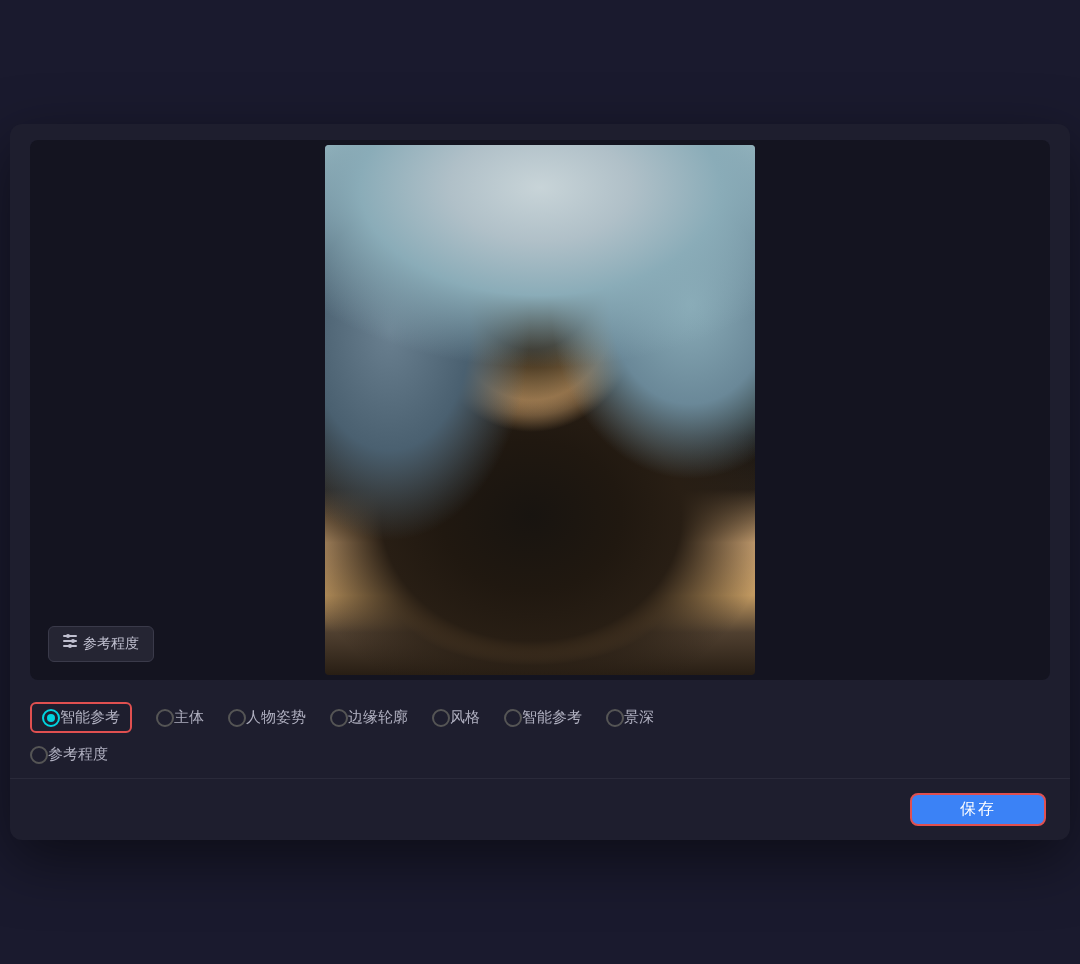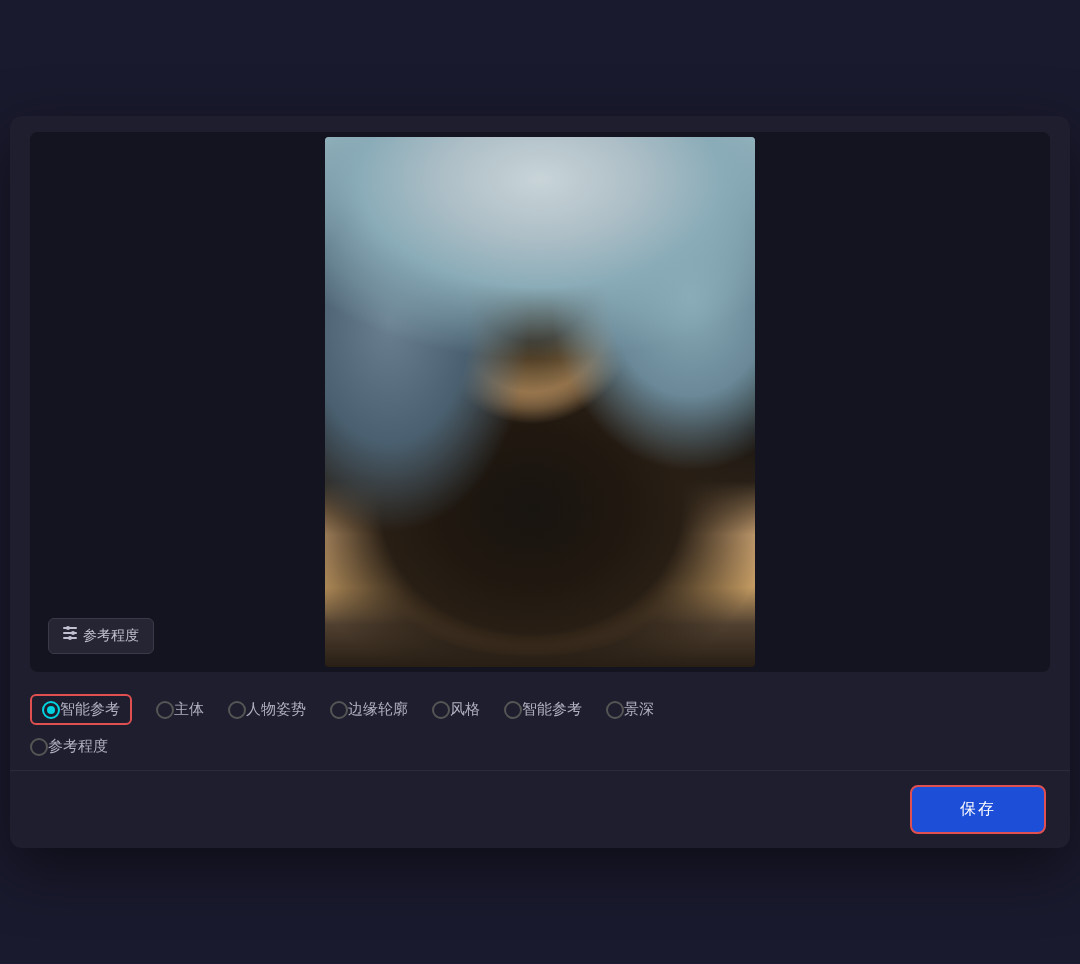--- a/index.html
+++ b/index.html
@@ -205,24 +205,24 @@
       padding: 2px 20px 14px;
     }
 
     .dialog-footer {
       padding: 14px 24px;
       display: flex;
       justify-content: flex-end;
       border-top: 1px solid #2a2a3a;
     }
     .save-btn {
-      background: #1d4ed8;
+      background: #3b82f6;
       color: #fff;
       border: 2px solid #e05050;
-      padding: 12px 48px;
+      padding: 4px 48px;
       border-radius: 8px;
       font-size: 16px;
       font-weight: 500;
       cursor: pointer;
       letter-spacing: 2px;
     }
   </style>
 </head>
 <body>
 

